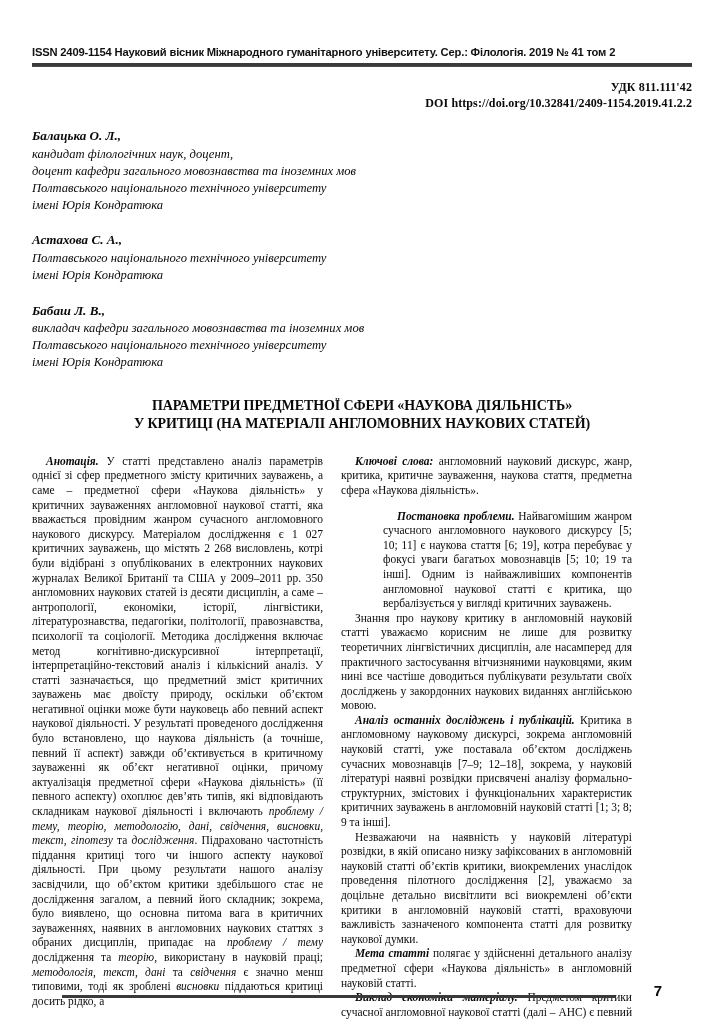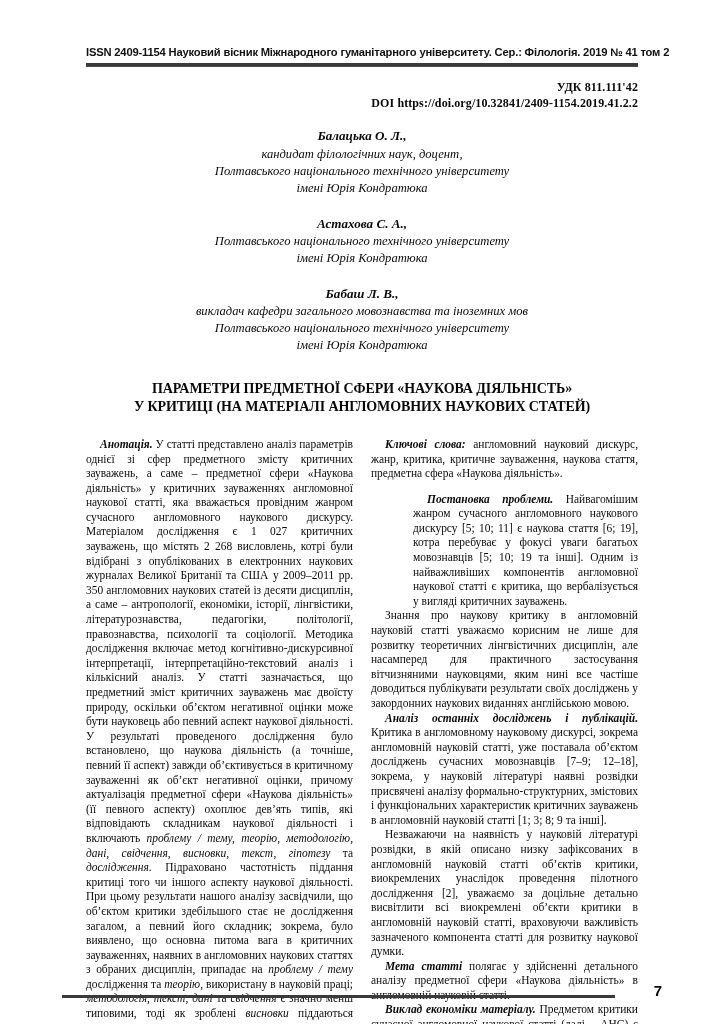--- a/index.html
+++ b/index.html
@@ -14,21 +14,21 @@
     color: #0a0a0a;
     position: relative;
     overflow: hidden;
   }
   .page {
     position: absolute;
     left: 0; top: 0;
     width: 724px;
     height: 1024px;
     box-sizing: border-box;
-    padding: 0 86px;
+    padding: 0 32px;
   }
 
   
   .running-head {
     padding-top: 45px;
     font-family: "Liberation Sans", "DejaVu Sans", sans-serif;
     font-size: 11.2px;
     font-weight: bold;
     letter-spacing: -0.18px;
     white-space: nowrap;
@@ -50,21 +50,21 @@
     font-weight: bold;
     line-height: 1.35;
     letter-spacing: 0.1px;
   }
 
   
   .authors {
     margin-top: 16px;
   }
   .author-block {
-    text-align: center;
+    text-align: left;
     font-style: italic;
     font-size: 12.6px;
     line-height: 1.34;
     margin-bottom: 18px;
   }
   .author-block:last-child { margin-bottom: 0; }
   .author-name {
     font-weight: bold;
     font-style: italic;
     font-size: 13.1px;
@@ -149,20 +149,21 @@
   <div class="ident">
     <div>УДК 811.111'42</div>
     <div>DOI https://doi.org/10.32841/2409-1154.2019.41.2.2</div>
   </div>
 
   <div class="authors">
 
     <div class="author-block">
       <span class="author-name">Балацька О. Л.,</span>
       <span class="author-line">кандидат філологічних наук, доцент,</span>
+      <span class="author-line">доцент кафедри загального мовознавства та іноземних мов</span>
       <span class="author-line">Полтавського національного технічного університету</span>
       <span class="author-line">імені Юрія Кондратюка</span>
     </div>
 
     <div class="author-block">
       <span class="author-name">Астахова С. А.,</span>
       <span class="author-line">Полтавського національного технічного університету</span>
       <span class="author-line">імені Юрія Кондратюка</span>
     </div>
 

